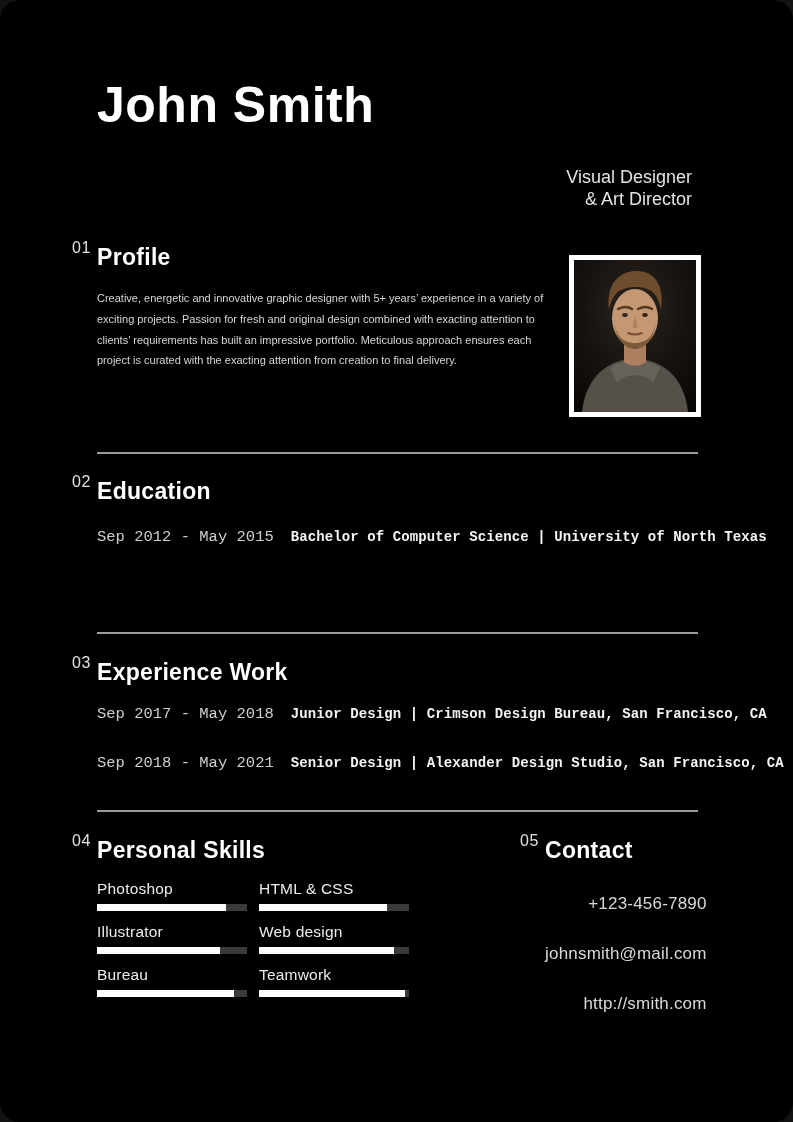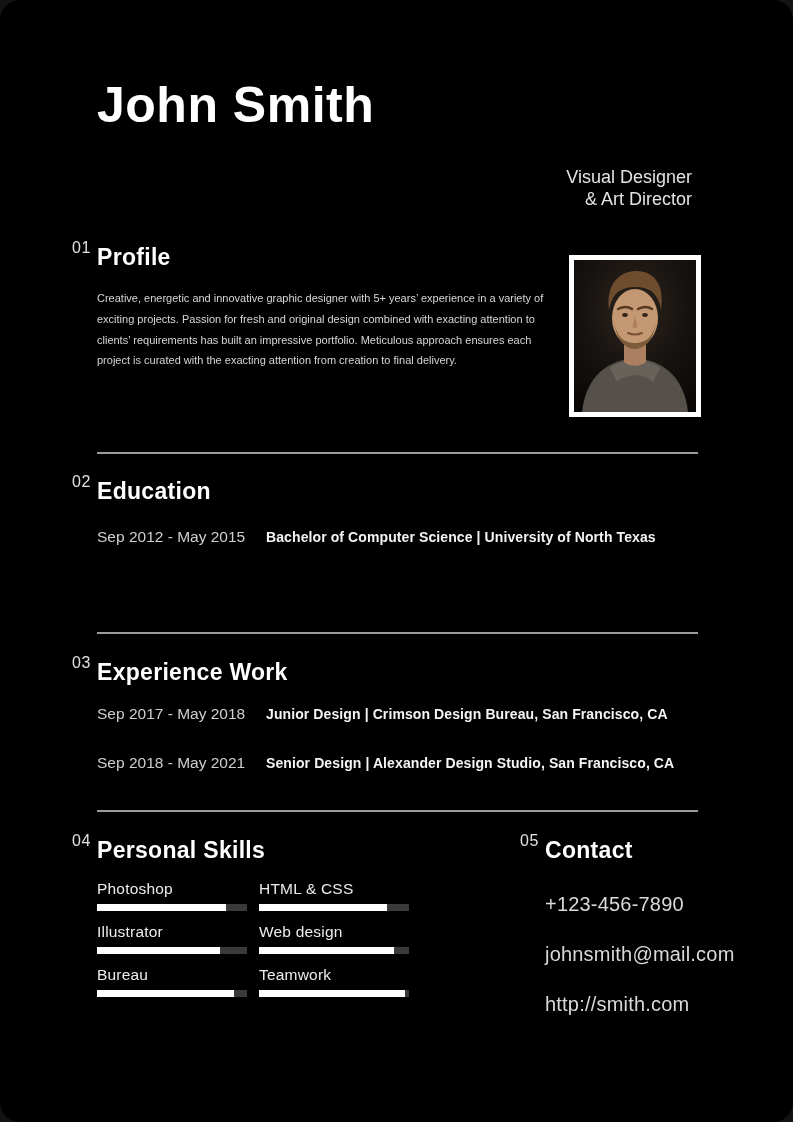--- a/index.html
+++ b/index.html
@@ -48,21 +48,21 @@
     width:122px;height:152px;
     background:#0d0b09;border:5px solid #ffffff;
   }
   .photo-frame svg{display:block;width:100%;height:100%;}
   
   .divider{
     position:absolute;left:97px;width:601px;height:2px;
     background:#9b9b9b;
   }
   
-  .rows{position:absolute;left:97px;width:640px;}
+  .rows{position:absolute;left:97px;width:640px;font-family:Liberation Mono, monospace;}
   .row{display:flex;align-items:baseline;margin-bottom:31px;}
   .row-dates{
     flex:0 0 152px;margin-right:17px;
     font-size:15.5px;color:#cfcfcf;white-space:nowrap;
   }
   .row-desc{
     font-size:14px;font-weight:700;color:#f4f4f4;white-space:nowrap;
     letter-spacing:.1px;
   }
   
@@ -76,22 +76,22 @@
   }
   .skill-label{
     font-size:15.5px;color:#ececec;letter-spacing:.2px;
     margin-bottom:6px;
   }
   .skill-track{width:150px;height:7px;background:#3b3a3a;}
   .skill-fill{height:100%;background:#ffffff;}
   
   .contact-list{position:absolute;left:545px;top:896px;}
   .contact-item{
-    font-size:20px;color:#d9d9d9;line-height:16px;
-    margin-bottom:34px;letter-spacing:.2px;white-space:nowrap;
+    font-size:17px;color:#d9d9d9;line-height:16px;
+    margin-bottom:34px;letter-spacing:.2px;white-space:nowrap;text-align:right;
   }
 </style>
 </head>
 <body>
 
 <div class="page">
 
   <div class="name">John Smith</div>
   <div class="tagline">
     <div>Visual Designer</div>

